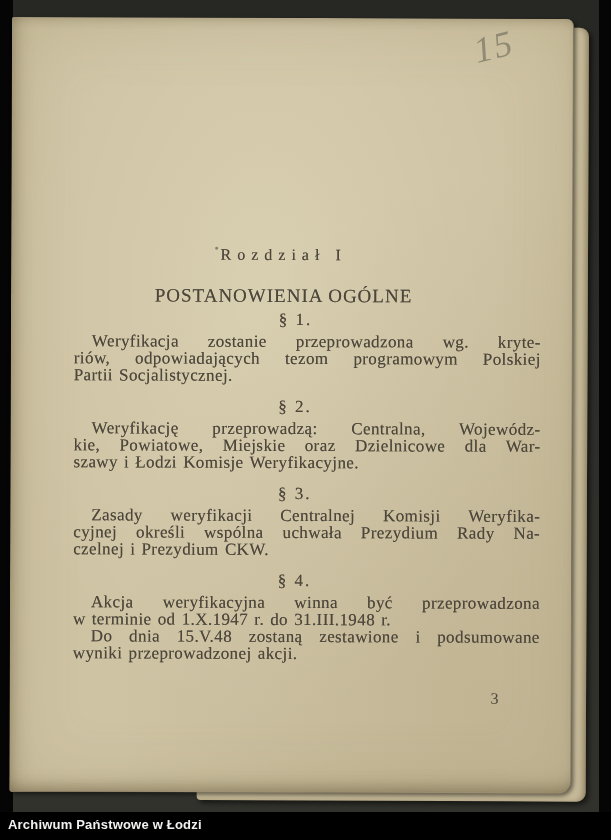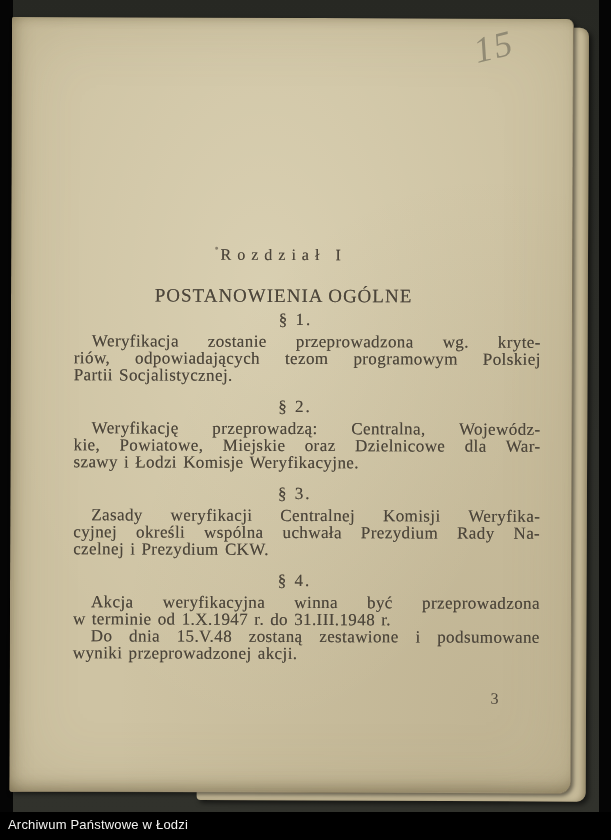--- a/index.html
+++ b/index.html
@@ -85,21 +85,21 @@
     font-size:16px;line-height:16px;color:#4d463b;
   }
   
   .bottom-bar{
     position:absolute;left:0;top:812px;width:611px;height:28px;
     background:#000;
   }
   .watermark{
     position:absolute;left:8px;top:5px;
     font-family:"Liberation Sans","DejaVu Sans",sans-serif;
-    font-weight:normal;font-size:13px;line-height:16px;
+    font-weight:bold;font-size:13px;line-height:16px;
     color:#f2f2f0;letter-spacing:.2px;
   }
 </style>
 </head>
 <body>
 
 <div class="scene">
 
   <div class="mat"></div>
 

